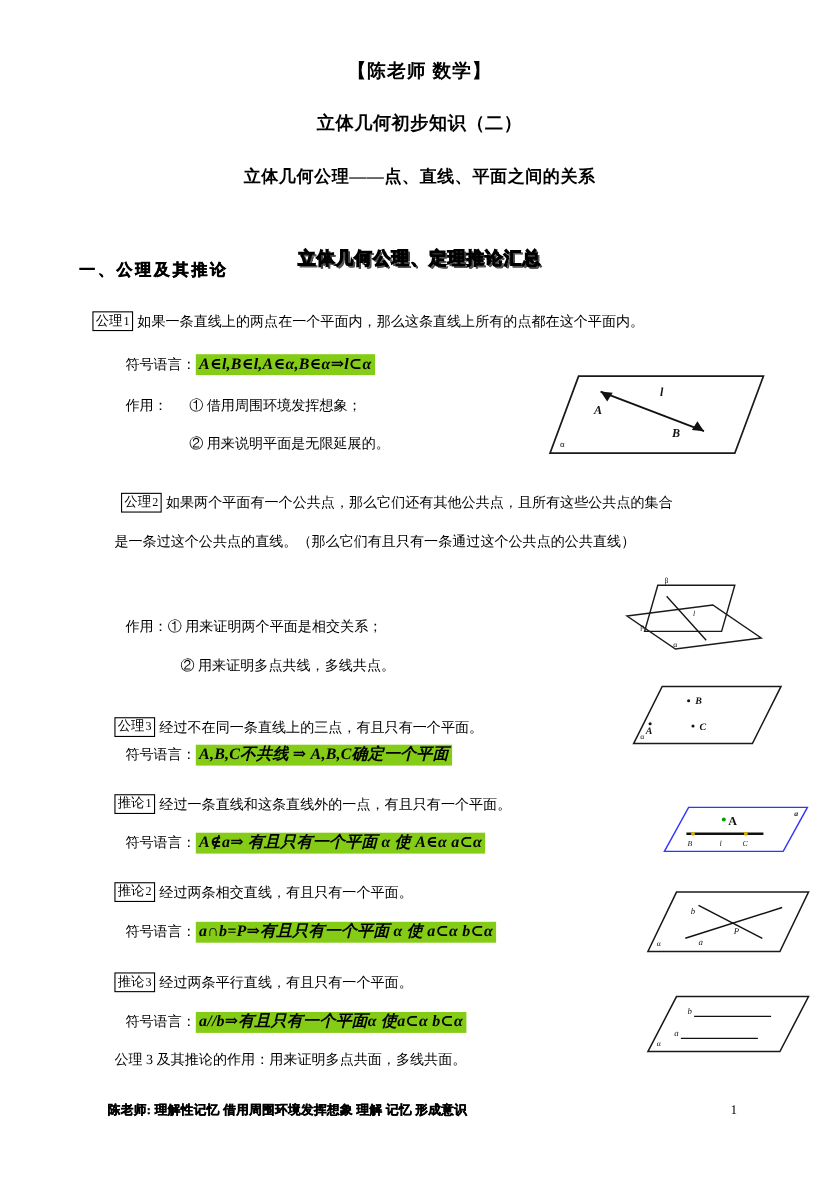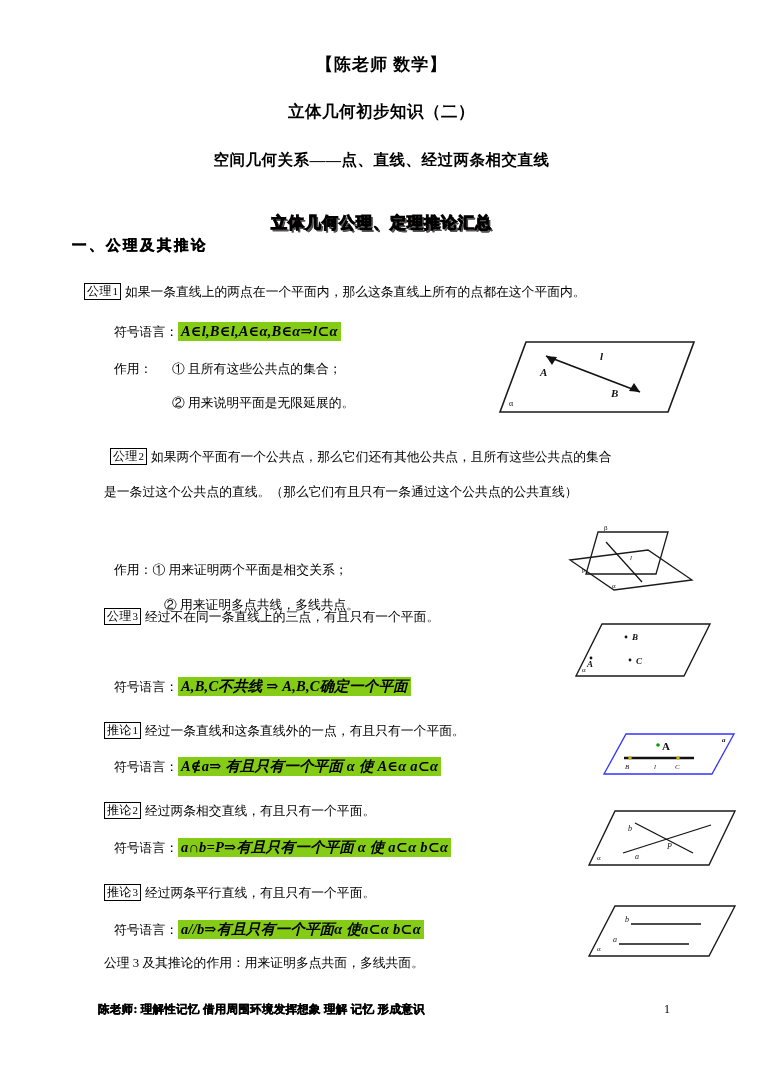--- a/index.html
+++ b/index.html
@@ -45,21 +45,21 @@
     margin: 0;
     padding-top: 27px;
     letter-spacing: 0.5px;
   }
 
   
   .art-title {
     text-align: center;
     font-weight: bold;
     font-size: 16px;
-    margin: 4px;
+    margin: 16px;
     padding-top: 38px;
     letter-spacing: 1px;
     color: #7f1d1d;
     -webkit-text-stroke: 1.1px #000;
     text-shadow: 1.6px 1.6px 0 #555, 2px 2px 0 #333;
   }
 
   .section-head {
     position: absolute;
     left: 72px;
@@ -123,35 +123,35 @@
   
   .fig { position: absolute; }
 </style>
 </head>
 <body>
 
 <div class="page">
 
   <div class="doc-title">【陈老师  数学】</div>
   <div class="doc-subtitle-1">立体几何初步知识（二）</div>
-  <div class="doc-subtitle-2">空间几何关系——点、直线、经过两条相交直线</div>
+  <div class="doc-subtitle-2">立体几何公理——点、直线、平面之间的关系</div>
   <div class="art-title">立体几何公理、定理推论汇总</div>
 
   <div class="section-head">一、公理及其推论</div>
 
   <div class="blk" style="left:84px; top:283px;">
     <span class="tagbox"><span>公理</span><span class="num">1</span></span><span>如果一条直线上的两点在一个平面内，那么这条直线上所有的点都在这个平面内。</span>
   </div>
 
   <div class="blk" style="left:114px; top:322px;">
     <span class="lbl">符号语言：</span><span class="hl">A∈l,B∈l,A∈α,B∈α⇒l⊂α</span>
   </div>
 
   <div class="blk" style="left:114px; top:361px;">作用：</div>
-  <div class="blk" style="left:172px; top:361px;">① 且所有这些公共点的集合；</div>
+  <div class="blk" style="left:172px; top:361px;">① 借用周围环境发挥想象；</div>
   <div class="blk" style="left:172px; top:395px;">② 用来说明平面是无限延展的。</div>
 
   <svg class="fig" style="left:478px; top:334px;" width="225" height="86" viewBox="0 0 225 86">
     <polygon points="22,78 48,8 216,8 190,78" fill="none" stroke="#1a1a1a" stroke-width="1.6"></polygon>
     <line x1="68" y1="22" x2="162" y2="58" stroke="#111" stroke-width="1.7"></line>
     <polygon points="68,22 79,23 74,31" fill="#111"></polygon>
     <polygon points="162,58 151,57 156,49" fill="#111"></polygon>
     <text x="62" y="42" font-family="'Liberation Serif',serif" font-size="11" font-weight="bold" font-style="italic" fill="#111">A</text>
     <text x="122" y="26" font-family="'Liberation Serif',serif" font-size="11" font-weight="bold" font-style="italic" fill="#111">l</text>
     <text x="133" y="63" font-family="'Liberation Serif',serif" font-size="11" font-weight="bold" font-style="italic" fill="#111">B</text>
@@ -174,21 +174,21 @@
   <svg class="fig" style="left:560px; top:520px;" width="150" height="100" viewBox="0 0 150 100">
     <polygon points="38,12 108,12 96,54 26,54" fill="none" stroke="#1a1a1a" stroke-width="1.3"></polygon>
     <polygon points="10,40 88,30 132,60 54,70" fill="none" stroke="#1a1a1a" stroke-width="1.3"></polygon>
     <line x1="46" y1="22" x2="82" y2="62" stroke="#111" stroke-width="1.2"></line>
     <text x="44" y="10" font-family="'Liberation Serif',serif" font-size="7" fill="#111">β</text>
     <text x="70" y="40" font-family="'Liberation Serif',serif" font-size="7" font-style="italic" fill="#111">l</text>
     <text x="22" y="52" font-family="'Liberation Serif',serif" font-size="7" fill="#111">p</text>
     <text x="52" y="68" font-family="'Liberation Serif',serif" font-size="7" fill="#111">α</text>
   </svg>
 
-  <div class="blk" style="left:104px; top:608px;">
+  <div class="blk" style="left:104px; top:652px;">
     <span class="tagbox"><span>公理</span><span class="num">3</span></span><span>经过不在同一条直线上的三点，有且只有一个平面。</span>
   </div>
 
   <div class="blk" style="left:114px; top:677px;">
     <span class="lbl">符号语言：</span><span class="hl">A,B,C不共线 ⇒ A,B,C确定一个平面</span>
   </div>
 
   <svg class="fig" style="left:568px; top:618px;" width="150" height="68" viewBox="0 0 150 68">
     <polygon points="8,58 34,6 142,6 116,58" fill="none" stroke="#1a1a1a" stroke-width="1.4"></polygon>
     <circle cx="58" cy="19" r="1.4" fill="#111"></circle>

